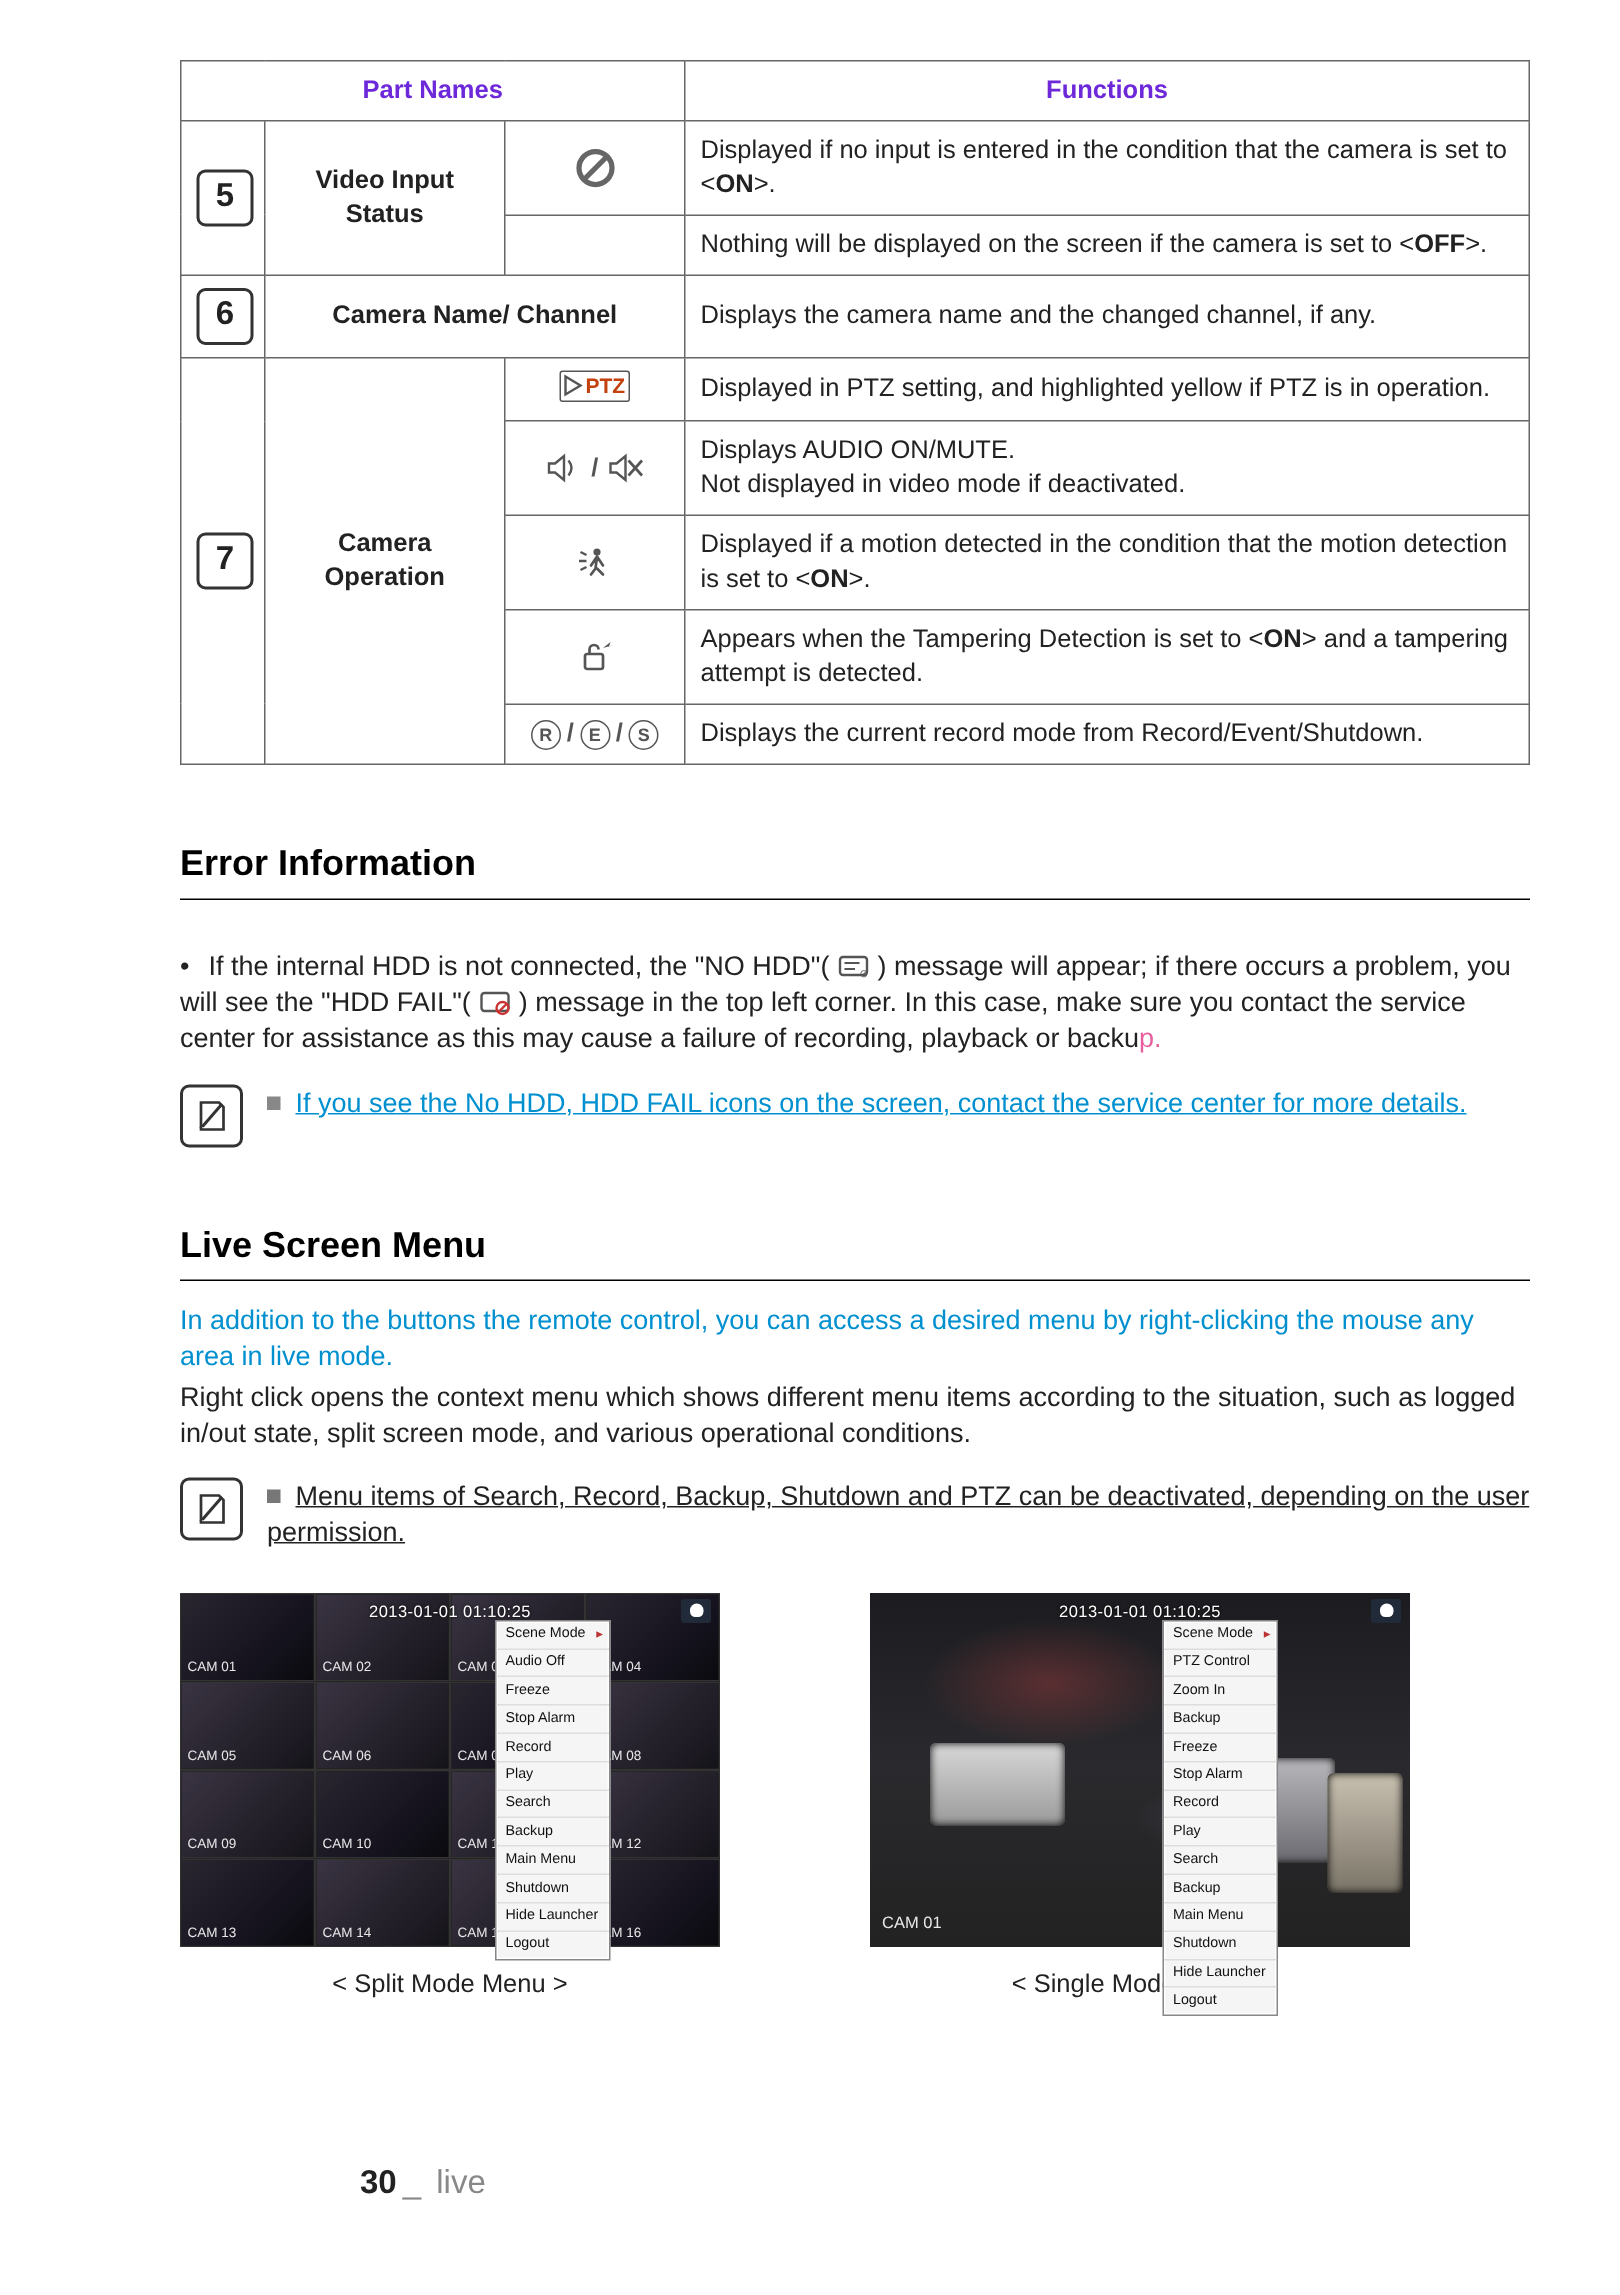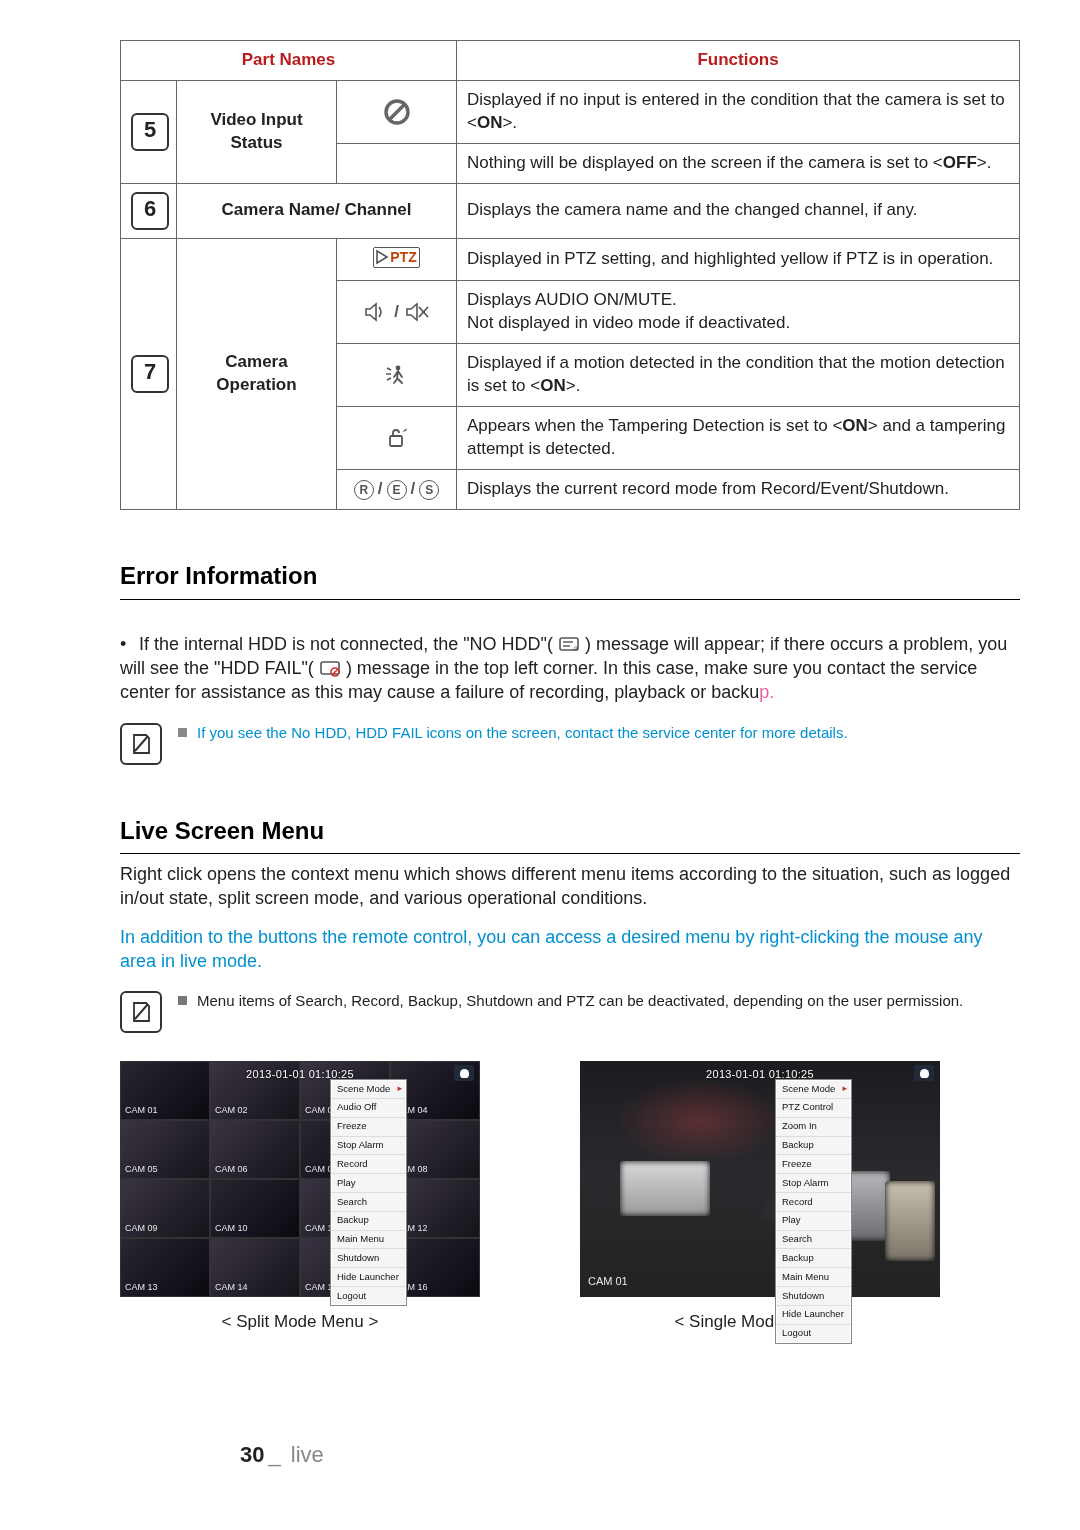--- a/index.html
+++ b/index.html
@@ -20,21 +20,21 @@
     width: 100%;
     table-layout: fixed;
   }
   table.spec th, table.spec td {
     border: 1px solid #666;
     padding: 8px 10px;
     vertical-align: middle;
     font-size: 17px;
   }
   table.spec th {
-    color: #b91c1c;
+    color: #6d28d9;
     font-weight: 700;
     text-align: center;
     background: #fff;
   }
   .col-badge { width: 56px; }
   .col-name  { width: 160px; }
   .col-icon  { width: 120px; text-align:center; }
   .col-func  { }
   .numbadge {
     display: inline-block;
@@ -62,21 +62,21 @@
   .body-p { margin: 14px 0; font-size: 18px; }
   .bullet-p { margin: 32px 0 14px 0; }
   .bullet-p .dot { display:inline-block; width:14px; }
   .blue { color: #0090d0; }
   .pinkend { color: #e85fa0; }
   .notebox { display:flex; align-items:flex-start; gap:16px; margin:18px 0; }
   .noteicon {
     width:38px; height:38px; border:2px solid #333; border-radius:6px;
     display:flex; align-items:center; justify-content:center; flex:0 0 auto;
   }
-  .notelist { flex:1; font-size:15px; }
+  .notelist { flex:1; font-size:18px;text-decoration:underline; }
   .notelist .sq { display:inline-block; width:9px; height:9px; background:#777; margin-right:10px; vertical-align:1px;}
   .screens { display:flex; gap:100px; margin-top:28px; }
   .screen-wrap { width:360px; }
   .screen {
     width:360px; height:236px; background:#000; position:relative; color:#fff;
     font-family:Arial, sans-serif; box-sizing:border-box;
   }
   .screen .grid4 {
     display:grid; grid-template-columns:repeat(4,1fr); grid-template-rows:repeat(4,1fr);
     position:absolute; inset:0;
@@ -272,22 +272,22 @@
       <path d="M4 20 l3 -1 l-2 -2 z" fill="#333"></path>
     </svg>
   </div>
   <div class="notelist blue">
     <span class="sq" style="background:#888"></span><span>If you see the No HDD, HDD FAIL icons on the screen, contact the service center for more details.</span>
   </div>
 </div>
 
 <h2 class="section">Live Screen Menu</h2>
 
+<p class="body-p blue" style="margin-bottom:2px">In addition to the buttons the remote control, you can access a desired menu by right-clicking the mouse any area in live mode.</p>
 <p class="body-p" style="margin-top:2px">Right click opens the context menu which shows different menu items according to the situation, such as logged in/out state, split screen mode, and various operational conditions.</p>
-<p class="body-p blue" style="margin-bottom:2px">In addition to the buttons the remote control, you can access a desired menu by right-clicking the mouse any area in live mode.</p>
 
 <div class="notebox">
   <div class="noteicon">
     <svg width="24" height="24" viewBox="0 0 24 24">
       <path d="M5 3 h12 l3 3 v15 h-15 z" fill="none" stroke="#333" stroke-width="1.8"></path>
       <path d="M6 19 L19 4" stroke="#333" stroke-width="2"></path>
       <path d="M4 20 l3 -1 l-2 -2 z" fill="#333"></path>
     </svg>
   </div>
   <div class="notelist">

